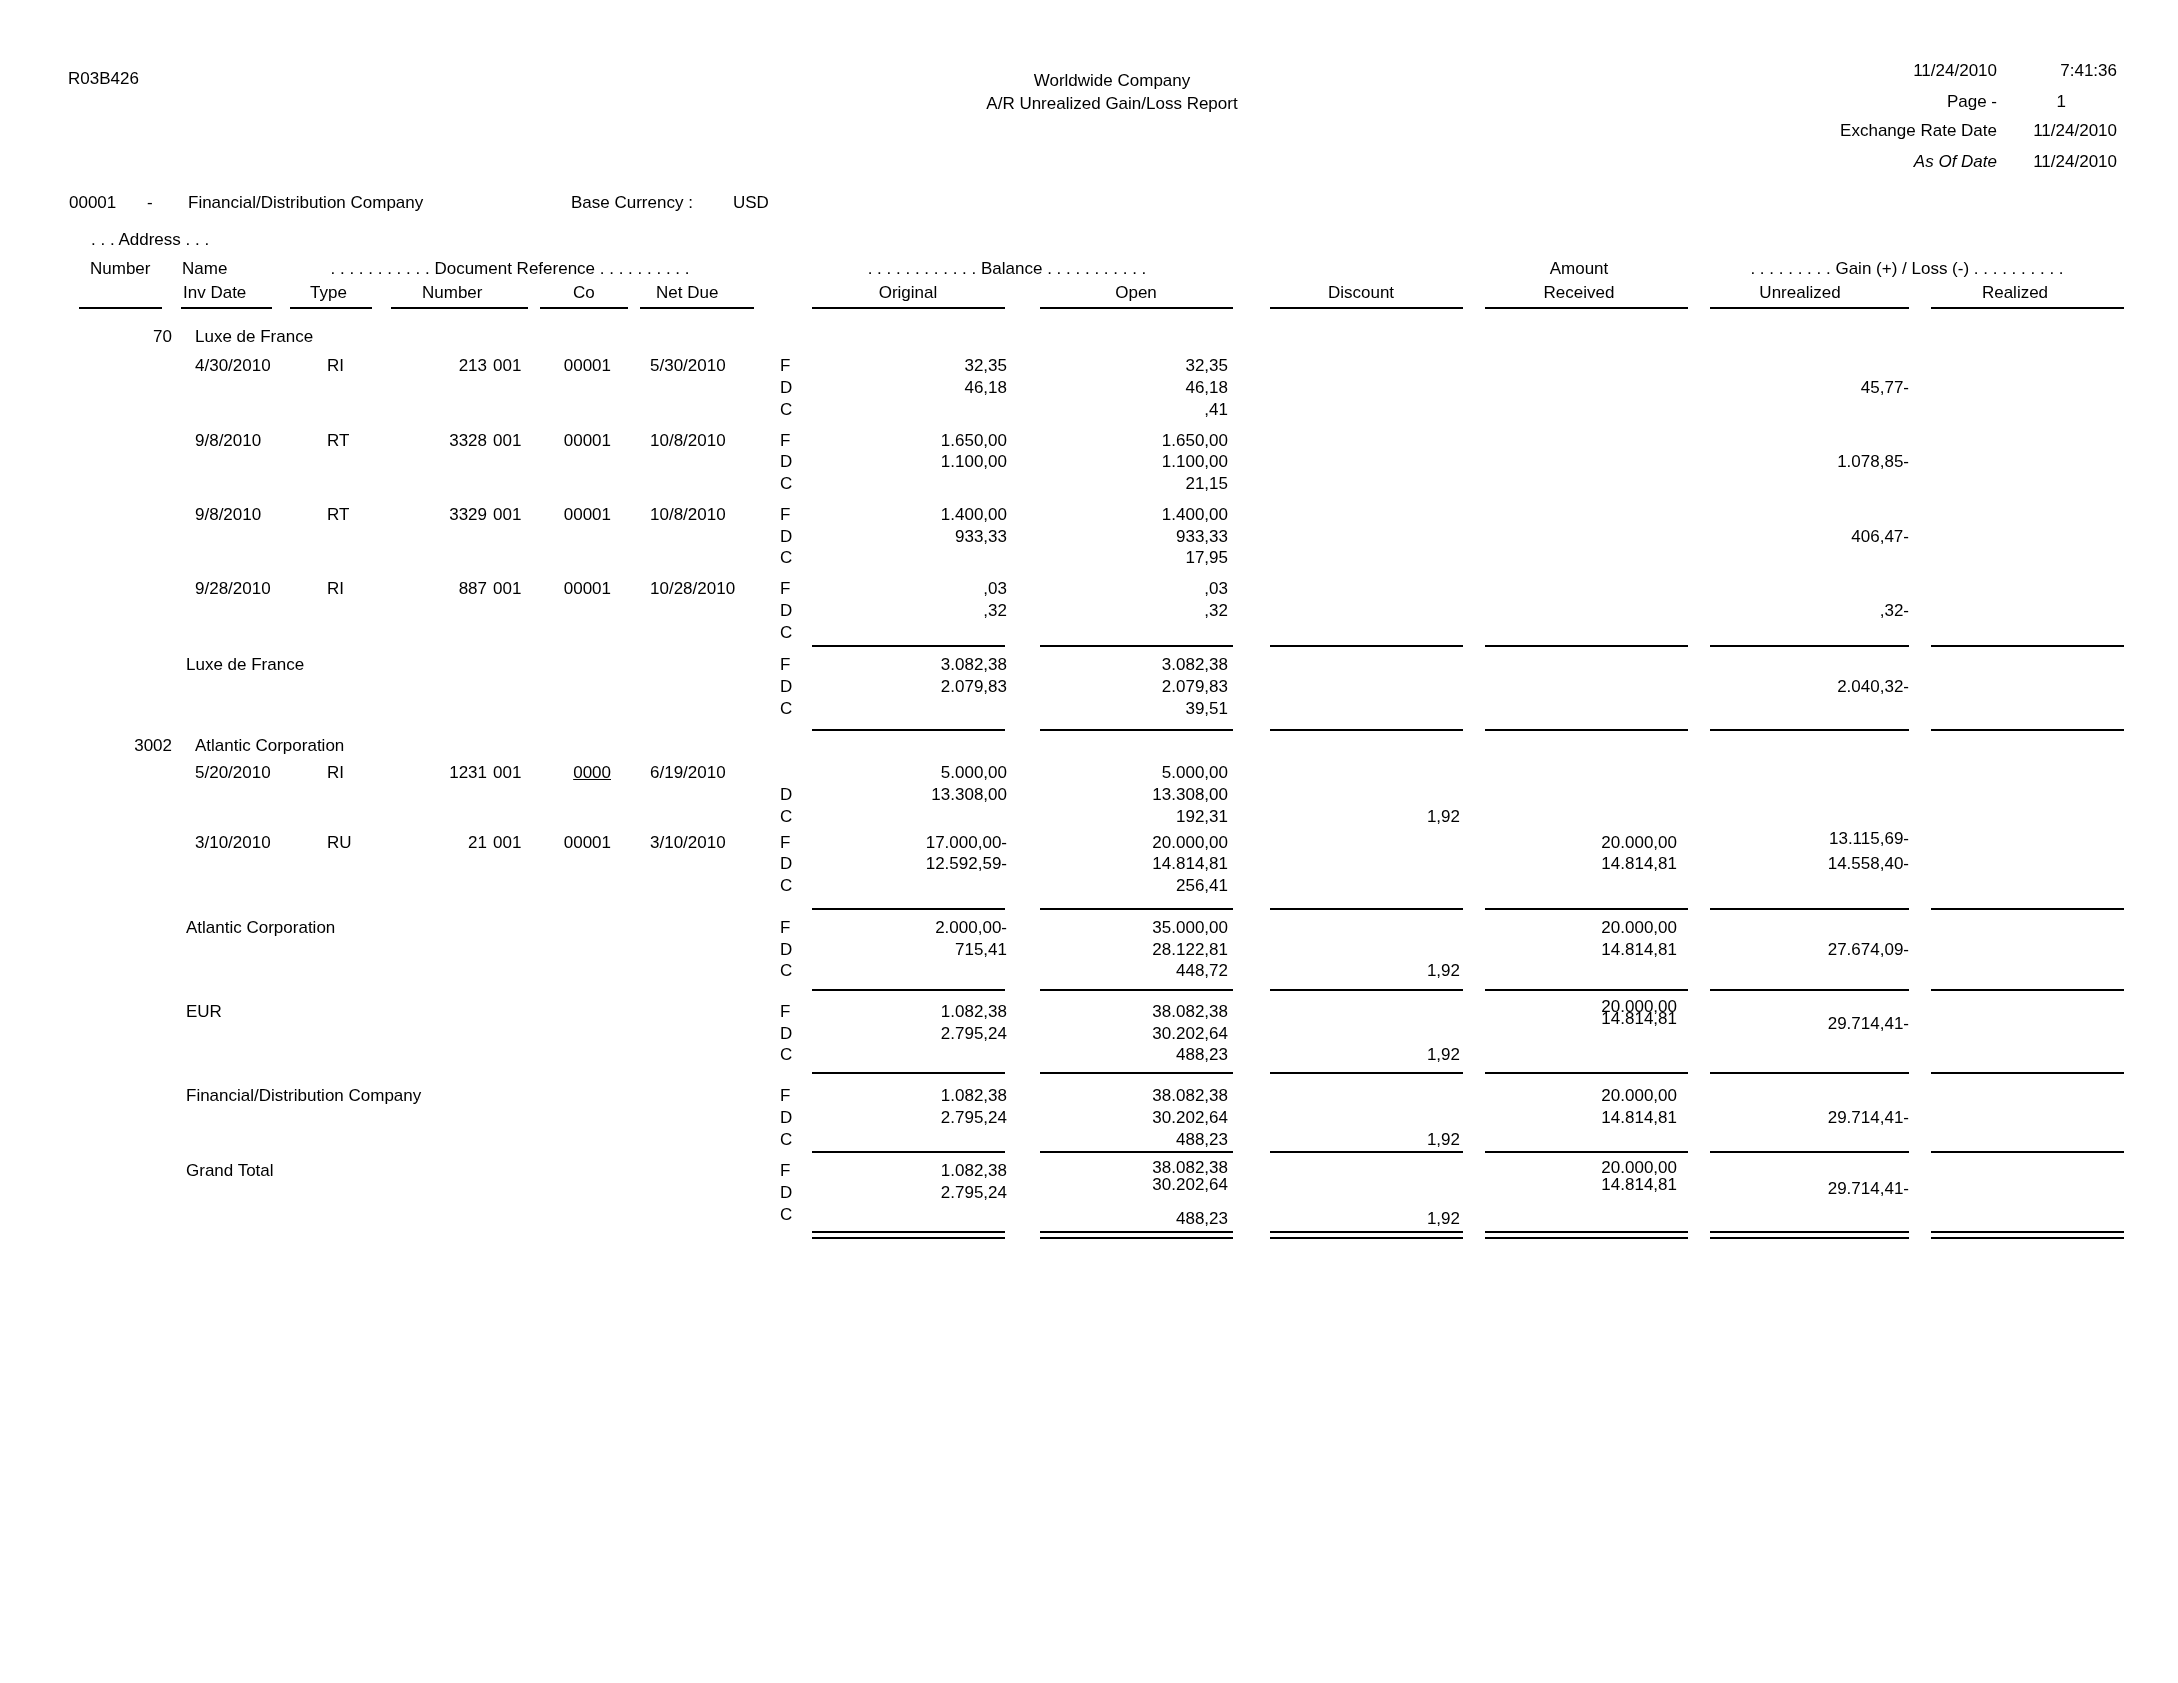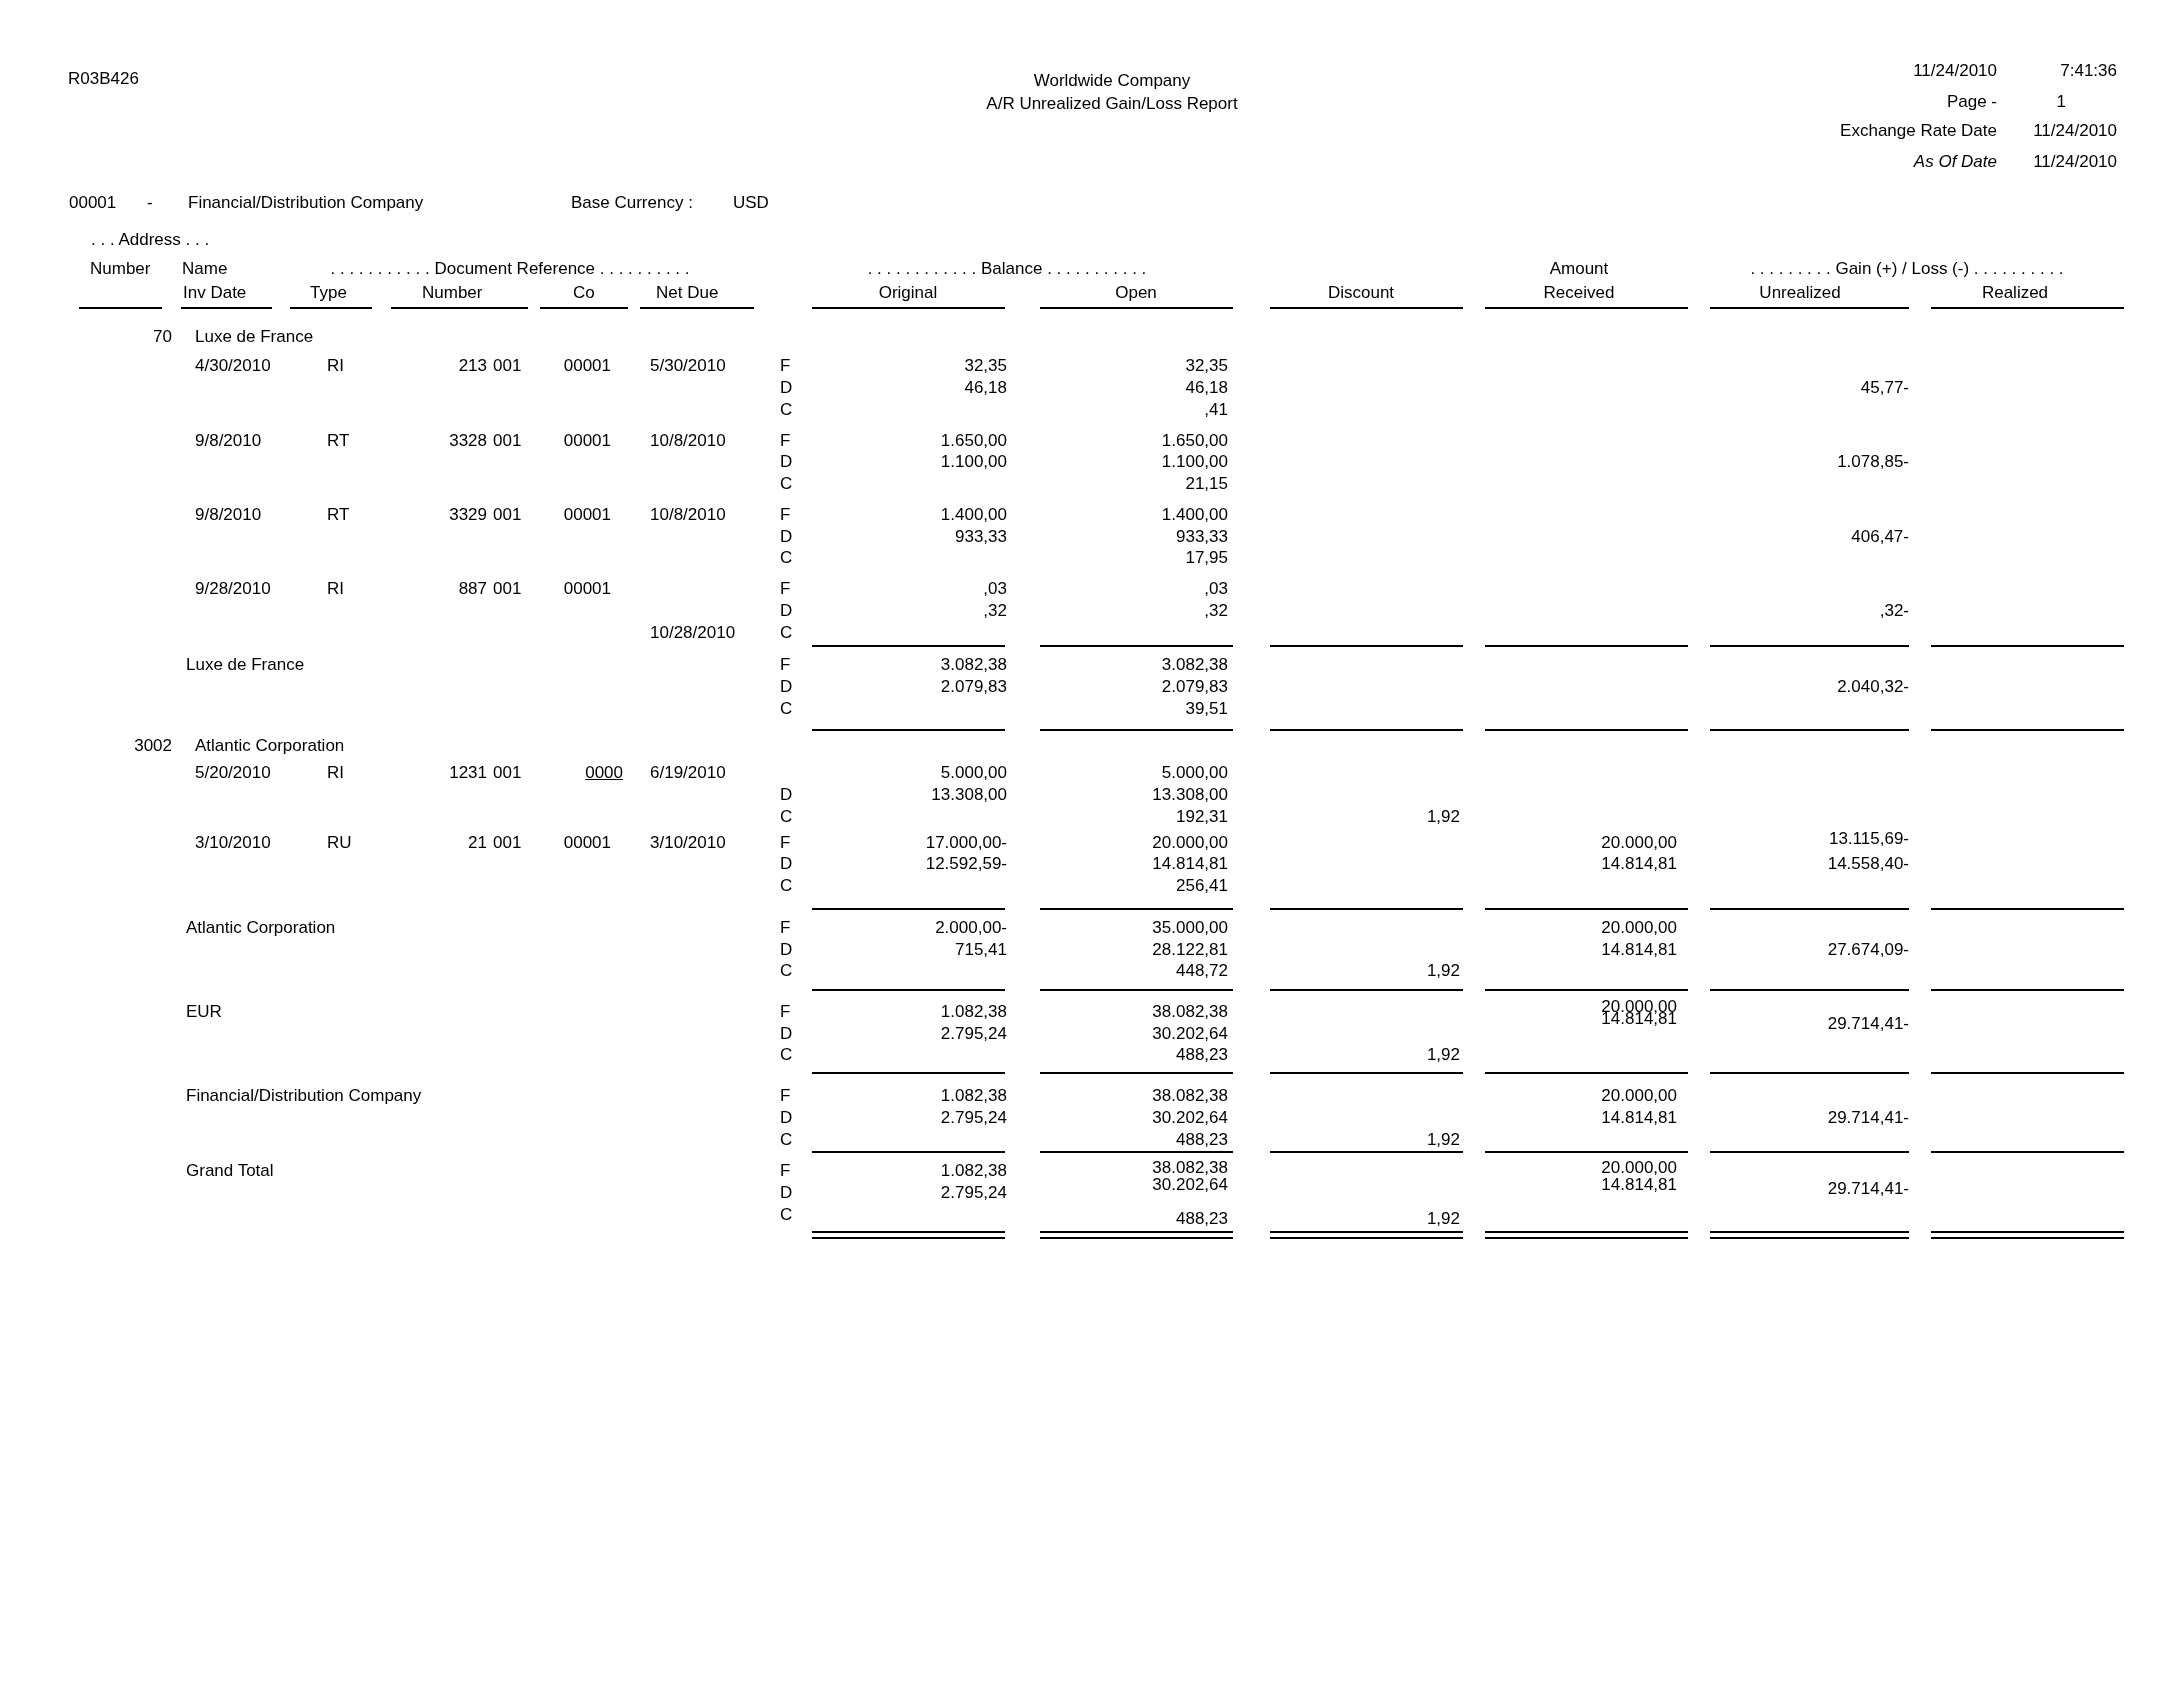--- a/index.html
+++ b/index.html
@@ -114,21 +114,21 @@
     <div class="t r" style="top: 526px; left: 769px; width: 238px;">933,33</div>
     <div class="t r" style="top: 526px; left: 990px; width: 238px;">933,33</div>
     <div class="t r" style="top: 526px; left: 1671px; width: 238px;">406,47-</div>
     <div class="t" style="top: 547px; left: 780px;">C</div>
     <div class="t r" style="top: 547px; left: 990px; width: 238px;">17,95</div>
     <div class="t" style="top: 578px; left: 195px;">9/28/2010</div>
     <div class="t" style="top: 578px; left: 327px;">RI</div>
     <div class="t r" style="top: 578px; left: 249px; width: 238px;">887</div>
     <div class="t" style="top: 578px; left: 493px;">001</div>
     <div class="t r" style="top: 578px; left: 373px; width: 238px;">00001</div>
-    <div class="t" style="top: 578px; left: 650px; margin-top: 44px;">10/28/2010</div>
+    <div class="t" style="top: 578px; left: 650px;">10/28/2010</div>
     <div class="t" style="top: 578px; left: 780px;">F</div>
     <div class="t r" style="top: 578px; left: 769px; width: 238px;">,03</div>
     <div class="t r" style="top: 578px; left: 990px; width: 238px;">,03</div>
     <div class="t" style="top: 600px; left: 780px;">D</div>
     <div class="t r" style="top: 600px; left: 769px; width: 238px;">,32</div>
     <div class="t r" style="top: 600px; left: 990px; width: 238px;">,32</div>
     <div class="t r" style="top: 600px; left: 1671px; width: 238px;">,32-</div>
     <div class="t" style="top: 622px; left: 780px;">C</div>
     <div class="rule" style="left: 812px; width: 193px; top: 645px;"></div>
     <div class="rule" style="left: 1040px; width: 193px; top: 645px;"></div>
@@ -151,21 +151,21 @@
     <div class="rule" style="left: 1270px; width: 193px; top: 729px;"></div>
     <div class="rule" style="left: 1485px; width: 203px; top: 729px;"></div>
     <div class="rule" style="left: 1710px; width: 199px; top: 729px;"></div>
     <div class="rule" style="left: 1931px; width: 193px; top: 729px;"></div>
     <div class="t r" style="top: 735px; left: -66px; width: 238px;">3002</div>
     <div class="t" style="top: 735px; left: 195px;">Atlantic Corporation</div>
     <div class="t" style="top: 762px; left: 195px;">5/20/2010</div>
     <div class="t" style="top: 762px; left: 327px;">RI</div>
     <div class="t r" style="top: 762px; left: 249px; width: 238px;">1231</div>
     <div class="t" style="top: 762px; left: 493px;">001</div>
-    <div class="t r" style="top: 762px; left: 385px; width: 238px; text-decoration: underline;">0000</div>
+    <div class="t r" style="top: 762px; left: 373px; width: 238px; text-decoration: underline;">0000</div>
     <div class="t" style="top: 762px; left: 650px;">6/19/2010</div>
     <div class="t r" style="top: 762px; left: 769px; width: 238px;">5.000,00</div>
     <div class="t r" style="top: 762px; left: 990px; width: 238px;">5.000,00</div>
     <div class="t" style="top: 784px; left: 780px;">D</div>
     <div class="t r" style="top: 784px; left: 769px; width: 238px;">13.308,00</div>
     <div class="t r" style="top: 784px; left: 990px; width: 238px;">13.308,00</div>
     <div class="t r" style="top: 828px; left: 1671px; width: 238px;">13.115,69-</div>
     <div class="t" style="top: 806px; left: 780px;">C</div>
     <div class="t r" style="top: 806px; left: 990px; width: 238px;">192,31</div>
     <div class="t r" style="top: 806px; left: 1222px; width: 238px;">1,92</div>

